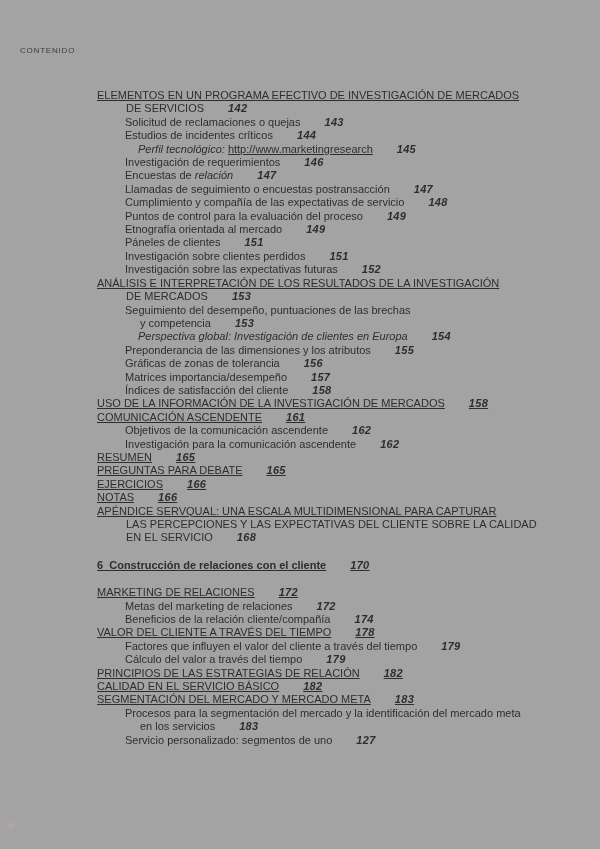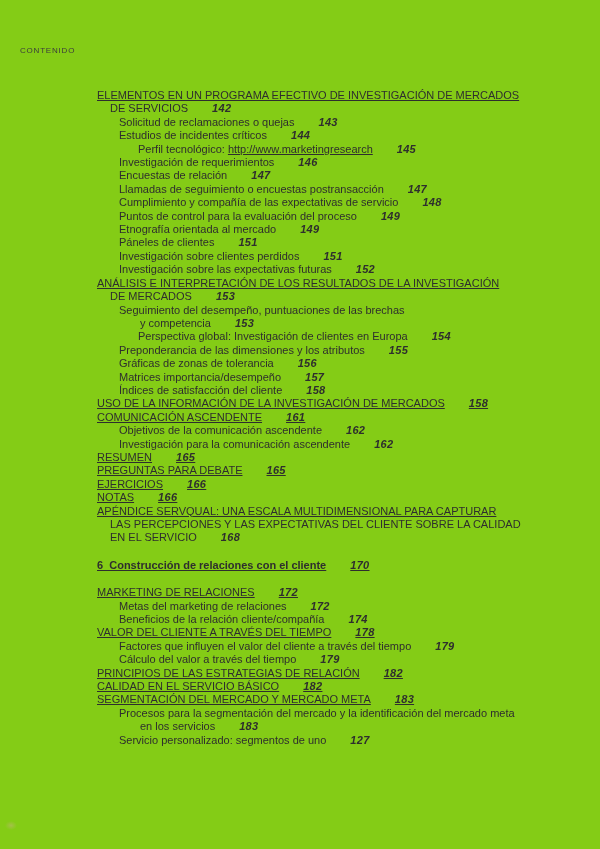--- a/index.html
+++ b/index.html
@@ -8,47 +8,47 @@
     height: 849px;
     background: #fcfcf9;
     font-family: "Liberation Sans", sans-serif;
     color: #2e2e2e;
     position: relative;
     overflow: hidden;
   }
   .page {
     position: absolute;
     inset: 0;
-    background: #84cc16;
+    background: #a3a3a3;
   }
   .running-header {
     position: absolute;
     left: 20px;
     top: 46px;
     font-size: 8px;
     letter-spacing: 0.8px;
     color: #3c3c3c;
   }
   .toc {
     position: absolute;
     left: 97px;
     top: 89px;
     right: 6px;
     font-size: 11px;
     line-height: 13.4px;
   }
   .line { white-space: nowrap; }
   .l1  { margin-left: 0; text-decoration: underline; }
-  .l1c { margin-left: 13px; }
-  .l2  { margin-left: 22px; }
+  .l1c { margin-left: 29px; }
+  .l2  { margin-left: 28px; }
   .l2c { margin-left: 43px; }
   .l3  { margin-left: 41px; }
   .ch  { font-weight: bold; }
   .gap { margin-top: 14px; }
-  .i { }
+  .i { font-style: italic; }
   .u { text-decoration: underline; }
   .pg {
     font-style: italic;
     font-weight: bold;
     margin-left: 24px;
     letter-spacing: 0.3px;
   }
   .smudge {
     position: absolute;
     left: 5px;

